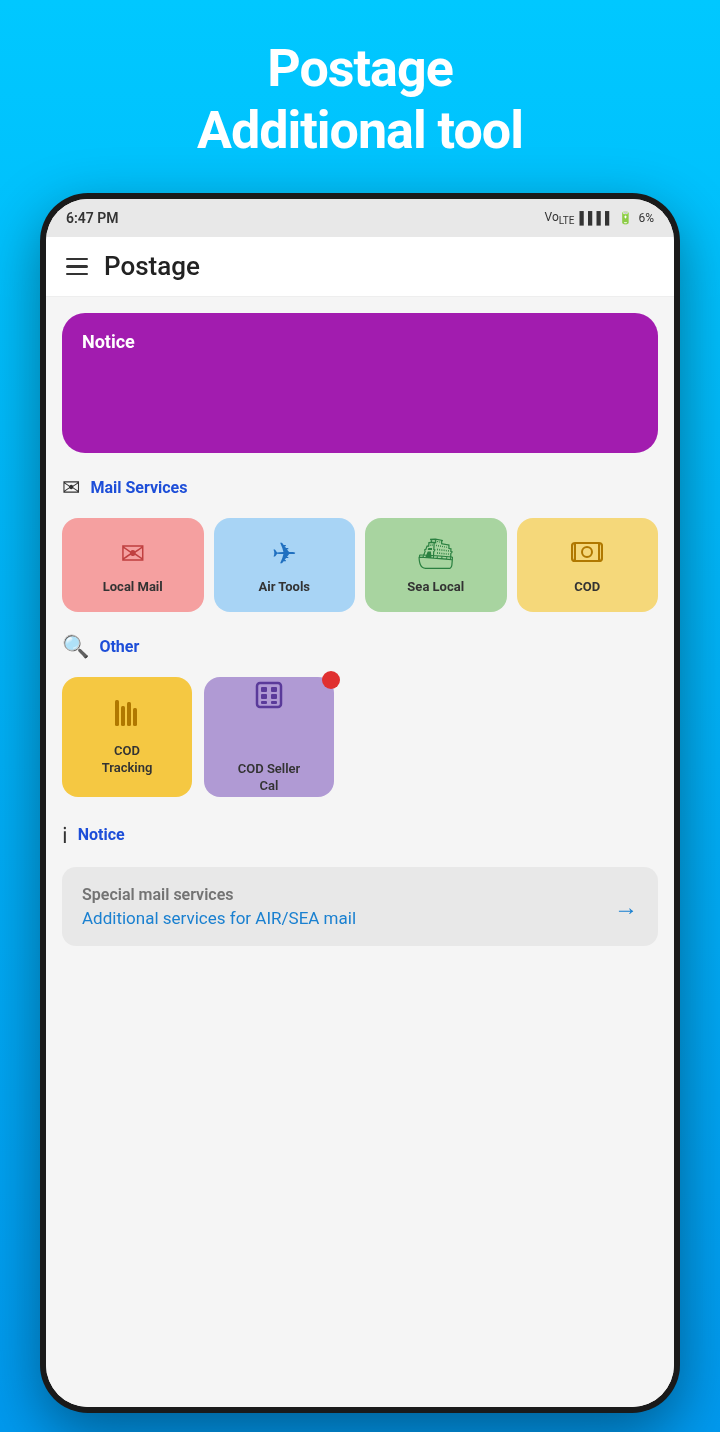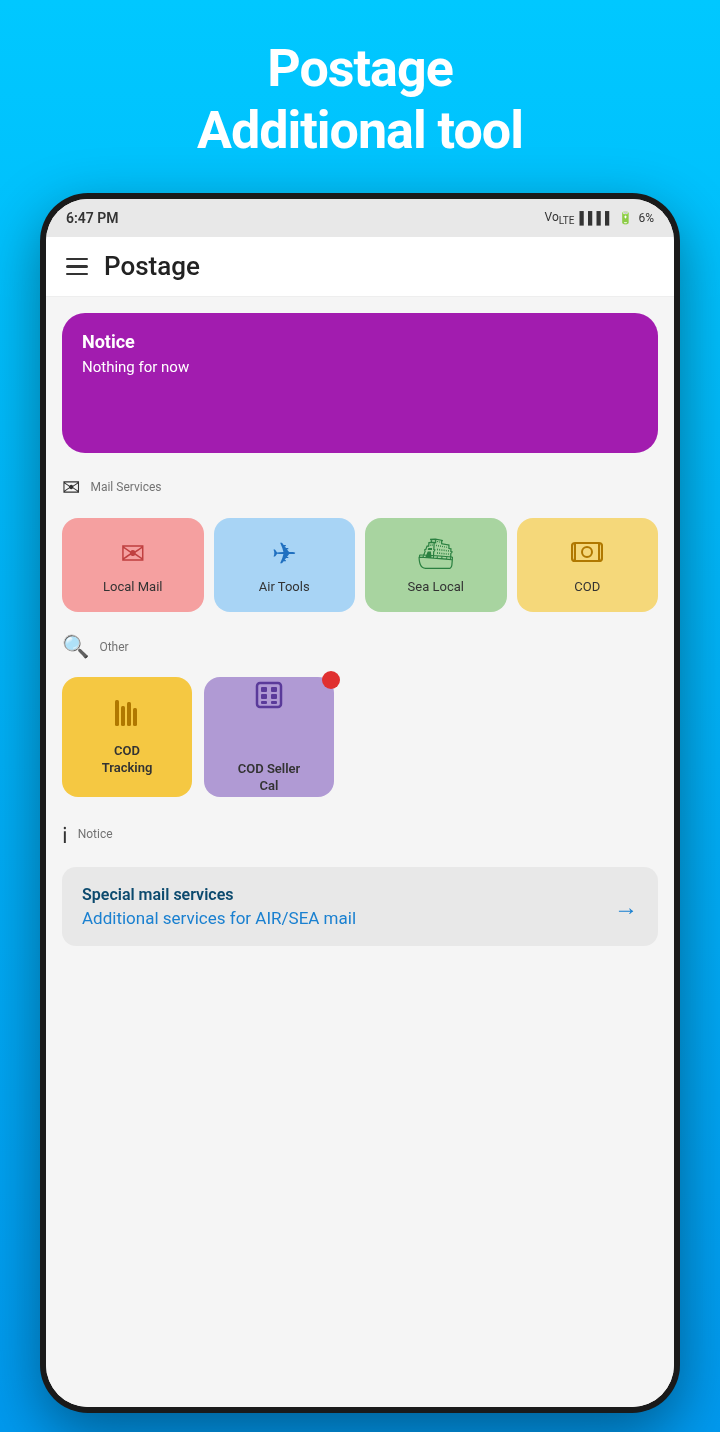--- a/index.html
+++ b/index.html
@@ -137,23 +137,23 @@
       display: flex;
       align-items: center;
       gap: 10px;
       margin-top: 4px;
     }
     .section-header-icon {
       font-size: 22px;
       color: #333;
     }
     .section-title {
-      font-size: 12px;
-      font-weight: 400;
-      color: #737373;
+      font-size: 16px;
+      font-weight: 700;
+      color: #1d4ed8;
     }
 
     
     .services-grid {
       display: grid;
       grid-template-columns: repeat(4, 1fr);
       gap: 10px;
     }
 
     .service-card {
@@ -175,21 +175,21 @@
     .service-icon {
       font-size: 30px;
     }
     .service-card.local-mail .service-icon { color: #c04040; }
     .service-card.air-mail .service-icon { color: #2070c0; }
     .service-card.sea-mail .service-icon { color: #2a8040; }
     .service-card.cod .service-icon { color: #b07800; }
 
     .service-label {
       font-size: 13px;
-      font-weight: 400;
+      font-weight: 700;
       color: #333;
       text-align: center;
       line-height: 1.2;
     }
 
     
     .tools-grid {
       display: flex;
       gap: 12px;
     }
@@ -242,21 +242,21 @@
       padding: 18px 20px;
       display: flex;
       align-items: center;
       justify-content: space-between;
       cursor: pointer;
     }
 
     .other-card-text .other-title {
       font-size: 16px;
       font-weight: 600;
-      color: #0c4a6e;
+      color: #737373;
       margin-bottom: 4px;
     }
     .other-card-text .other-subtitle {
       font-size: 17px;
       color: #1a80d0;
     }
 
     .arrow-icon {
       font-size: 24px;
       color: #1a80d0;
@@ -290,21 +290,20 @@
         <span></span>
         <span></span>
       </div>
       <span class="app-title">Postage</span>
     </div>
 
     <div class="scroll-content">
 
       <div class="notice-banner">
         <div class="notice-title">Notice</div>
-        <div class="notice-body">Nothing for now</div>
       </div>
 
       <div class="section-header">
         <span class="section-header-icon">✉</span>
         <span class="section-title">Mail Services</span>
       </div>
 
       <div class="services-grid">
         <div class="service-card local-mail">
           <span class="service-icon">✉</span>

